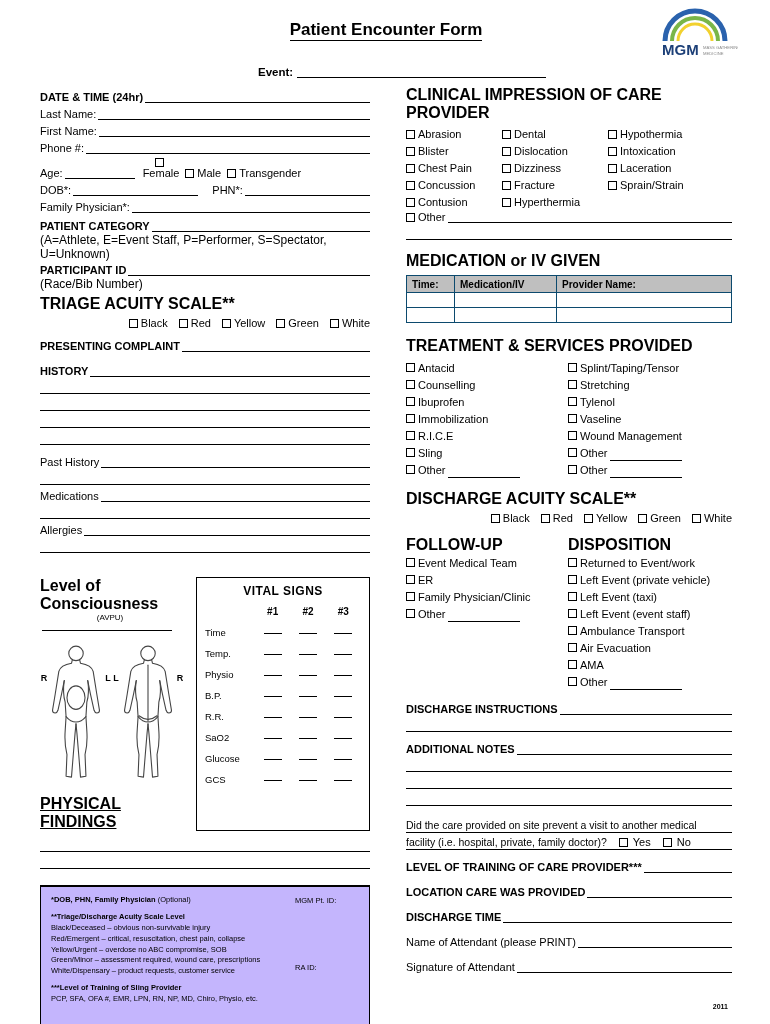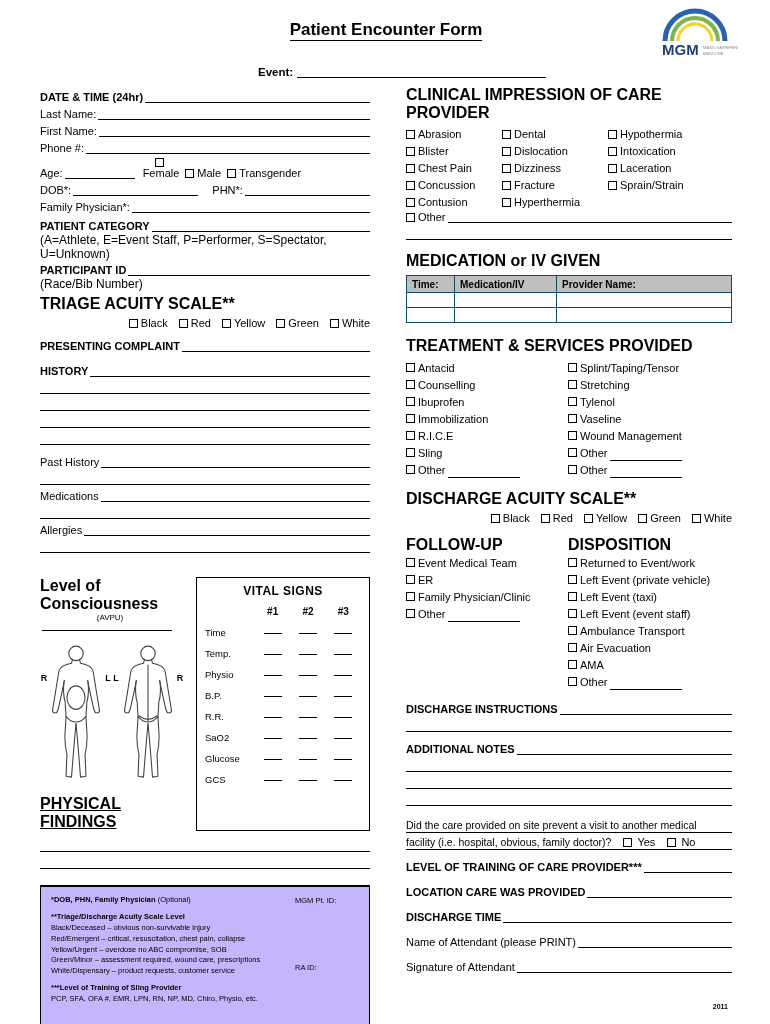--- a/index.html
+++ b/index.html
@@ -674,21 +674,21 @@
         <span class="lab b">ADDITIONAL NOTES</span>
         <span class="line"></span>
       </div>
       <div class="blank"></div>
       <div class="blank"></div>
       <div class="blank"></div>
 
       <div class="mt10">
         <div class="qline">Did the care provided on site prevent a visit to another medical</div>
         <div class="qline">
-          <span>facility (i.e. hospital, obvious, family doctor)?</span>
+          <span>facility (i.e. hospital, private, family doctor)?</span>
           <label class="cbi ml12">
             <span class="cb"></span>
             <span>Yes</span>
           </label>
           <label class="cbi ml12">
             <span class="cb"></span>
             <span>No</span>
           </label>
         </div>
       </div>

